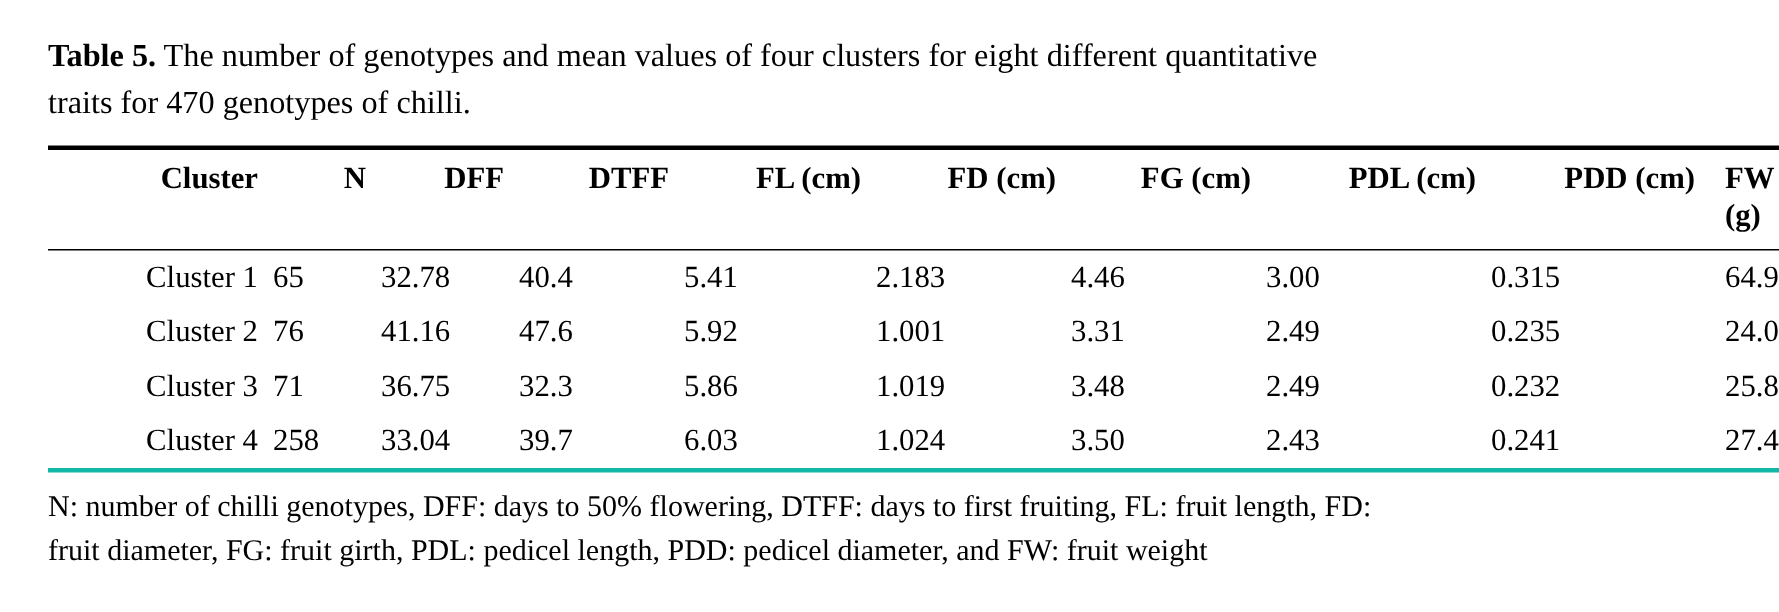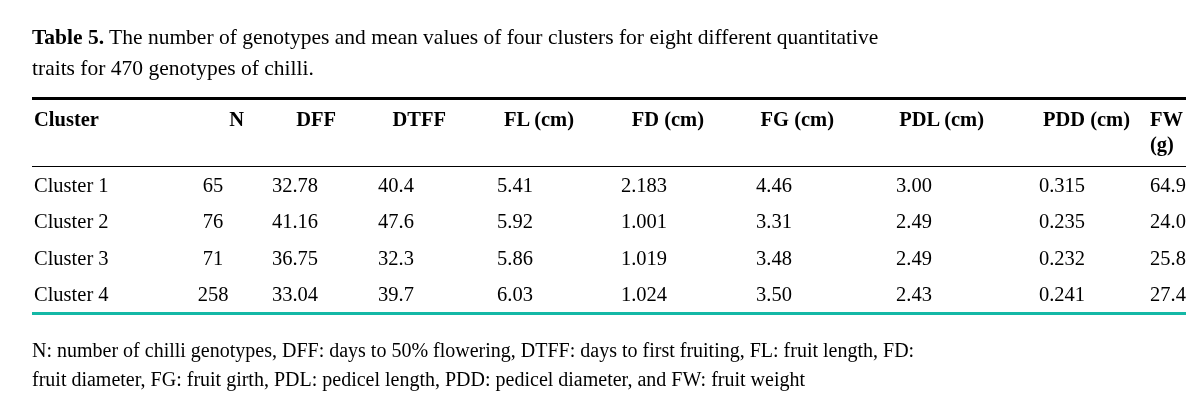--- a/index.html
+++ b/index.html
@@ -48,33 +48,33 @@
   .rule-mid td, .rule-mid th {
     border-top: 1.5px solid #000;
   }
   .rule-bottom td {
     border-bottom: 3px solid #14b8a6;
   }
   table.data tbody td {
     padding: 5px 10px 5px 0;
     line-height: 1.28;
   }
-  .c-cluster { text-align: left; padding-left: 2px !important; }
-  .num { text-align: center; }
+  .c-cluster { text-align: right; padding-left: 2px !important; }
+  .num { text-align: left; }
   th.num { text-align: right; }
   .fw-head {
     text-align: left;
     padding-left: 10px !important;
   }
   .fw-head .l2 { display: block; }
   td.c-fw { text-align: left; padding-left: 10px !important; }
   .footnote {
     font-size: 20px;
     line-height: 1.45;
-    margin-top: 21px;
+    margin-top: 9px;
     max-width: 1128px;
     text-align: left;
   }
 </style>
 </head>
 <body>
 
 <div class="page">
 
   <div class="caption">

